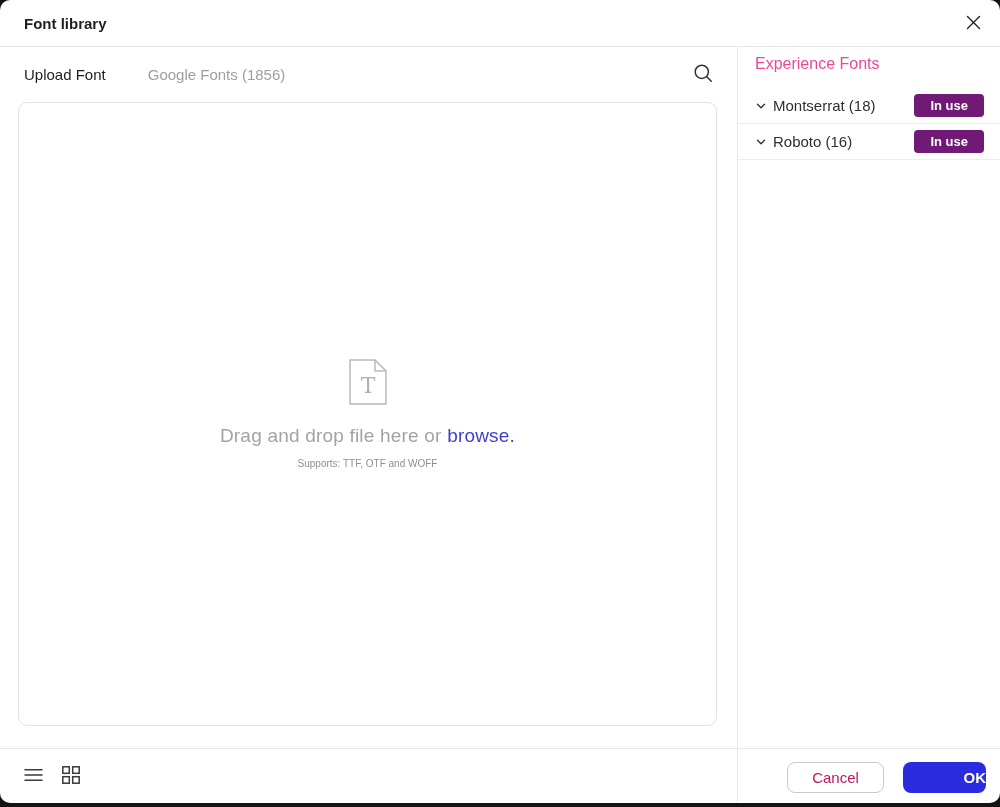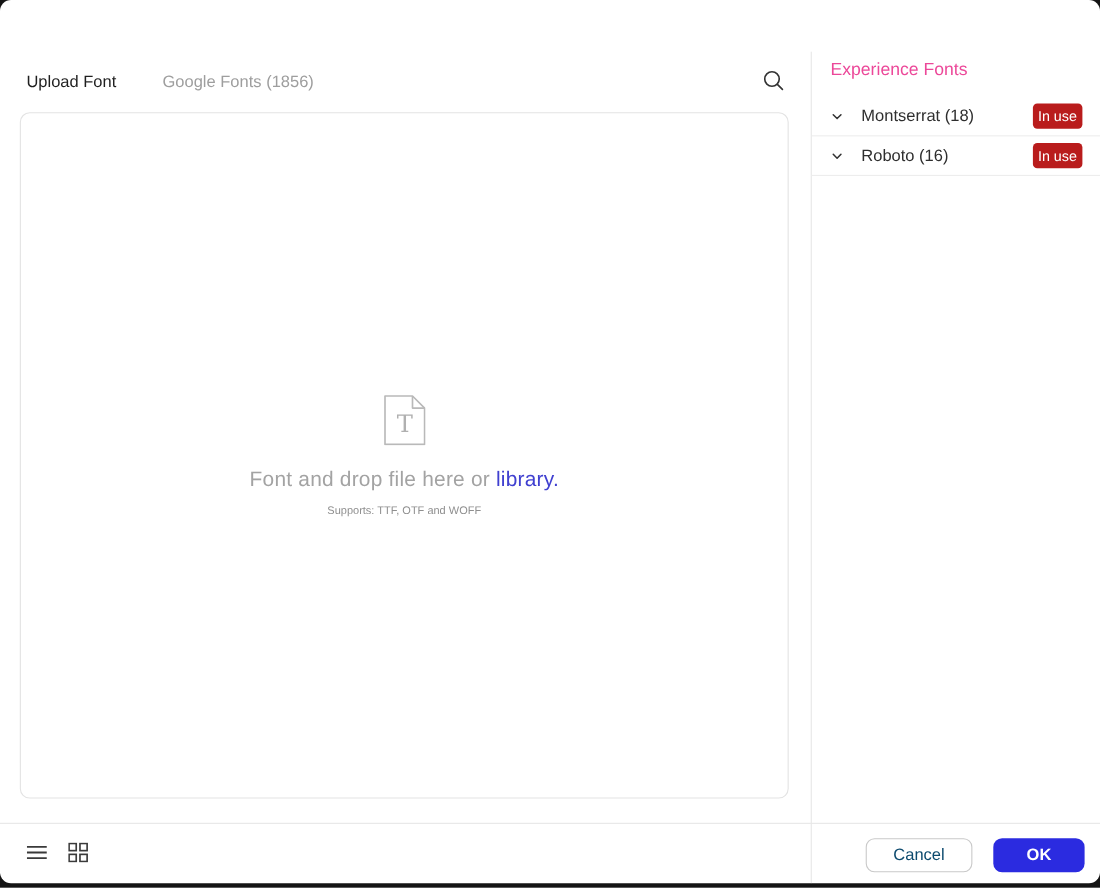--- a/index.html
+++ b/index.html
@@ -71,59 +71,70 @@
     font-size: 16px; font-weight: 500; color: #ec4899;
   }
   .font-list { position: absolute; left: 738px; top: 88px; width: 262px; }
   .font-row {
     height: 36px; display: flex; align-items: center;
     padding: 0 16px 0 17px;
     border-bottom: 1px solid #ededed;
     cursor: pointer;
   }
   .chevron { display: flex; align-items: center; }
-  .font-name { margin-left: 16px; font-size: 15px; color: #2e2e2e; }
+  .font-name { margin-left: 6px; font-size: 15px; color: #2e2e2e; }
   .badge {
     margin-left: auto;
-    background: #b91c1c; color: #ffffff;
+    background: #701a75; color: #ffffff;
     font-size: 13px; line-height: 1;
-    padding: 5px 5px 5px;
+    padding: 5px 16px 5px;
     border-radius: 4px;
+    font-weight: bold;
   }
   
   .footer-divider {
     position: absolute; left: 0; right: 0; top: 748px;
     height: 1px; background: #e7e7e7;
   }
   .view-toggles {
     position: absolute; left: 22px; top: 765px;
     display: flex; gap: 16px;
   }
   .view-btn {
     width: 22px; height: 22px; background: none; border: none; cursor: pointer;
     display: flex; align-items: center; justify-content: center;
   }
   .cancel-btn {
     position: absolute; left: 787px; top: 762px;
     width: 97px; height: 31px;
     background: #ffffff; border: 1px solid #c9c9c9; border-radius: 8px;
-    font-size: 15px; color: #0c4a6e; font-family: inherit; cursor: pointer;
+    font-size: 15px; color: #be185d; font-family: inherit; cursor: pointer;
   }
   .ok-btn {
     position: absolute; left: 903px; top: 762px;
     width: 83px; height: 31px;
     background: #2b2be0; border: none; border-radius: 8px;
-    font-size: 15px; font-weight: 600; color: #ffffff; font-family: inherit; cursor: pointer;
+    font-size: 15px; font-weight: 600; color: #ffffff; font-family: inherit; cursor: pointer; text-align: right;
   }
 </style>
 </head>
 <body>
 
 <div class="dialog">
 
+  <div class="header">
+    <div class="title">Font library</div>
+    <button class="close-btn">
+      <span>
+        <svg width="15" height="15" viewBox="0 0 15 15" fill="none">
+          <path d="M1.5 1.5 L13.5 13.5 M13.5 1.5 L1.5 13.5" stroke="#222222" stroke-width="1.4" stroke-linecap="round"></path>
+        </svg>
+      </span>
+    </button>
+  </div>
 
   <div class="tabbar">
     <button class="tab active">Upload Font</button>
     <button class="tab inactive">Google Fonts (1856)</button>
     <button class="search-btn">
       <span>
         <svg width="22" height="22" viewBox="0 0 22 22" fill="none">
           <circle cx="9.8" cy="9.8" r="6.6" stroke="#333333" stroke-width="1.5"></circle>
           <line x1="14.7" y1="14.7" x2="19.3" y2="19.3" stroke="#333333" stroke-width="1.5" stroke-linecap="round"></line>
         </svg>
@@ -132,21 +143,21 @@
   </div>
 
   <div class="dropzone">
     <span class="file-icon">
       <svg width="38" height="46" viewBox="0 0 38 46" fill="none">
         <path d="M1 1 H26 L37 12 V45 H1 Z" stroke="#b9b9b9" stroke-width="1.5" stroke-linejoin="round"></path>
         <path d="M26 1 V12 H37" stroke="#b9b9b9" stroke-width="1.5" stroke-linejoin="round"></path>
         <text x="19" y="34" text-anchor="middle" font-family="'DejaVu Serif', serif" font-size="22" fill="#b0b0b0">T</text>
       </svg>
     </span>
-    <div class="drag-line"><span>Font and drop file here or </span><span class="browse-link">library</span><span class="drag-suffix">.</span></div>
+    <div class="drag-line"><span>Drag and drop file here or </span><span class="browse-link">browse</span><span class="drag-suffix">.</span></div>
     <div class="supports-line">Supports: TTF, OTF and WOFF</div>
   </div>
 
   <div class="v-divider"></div>
 
   <div class="panel-header">Experience Fonts</div>
   <div class="font-list">
     <div class="font-row">
       <span class="chevron">
         <svg width="12" height="12" viewBox="0 0 12 12" fill="none">

